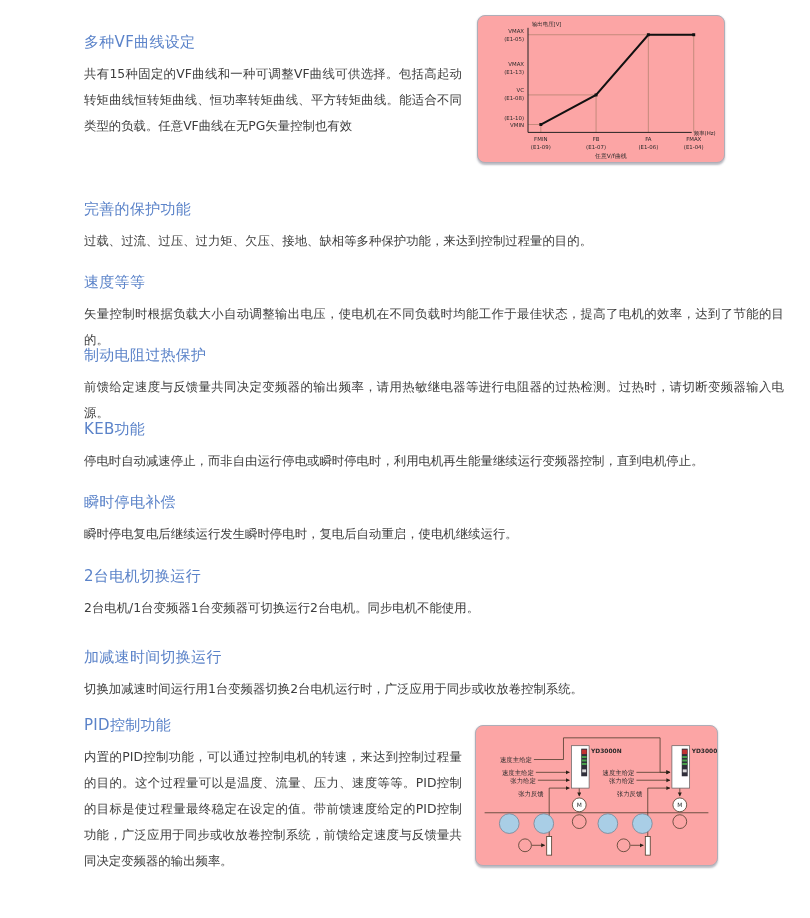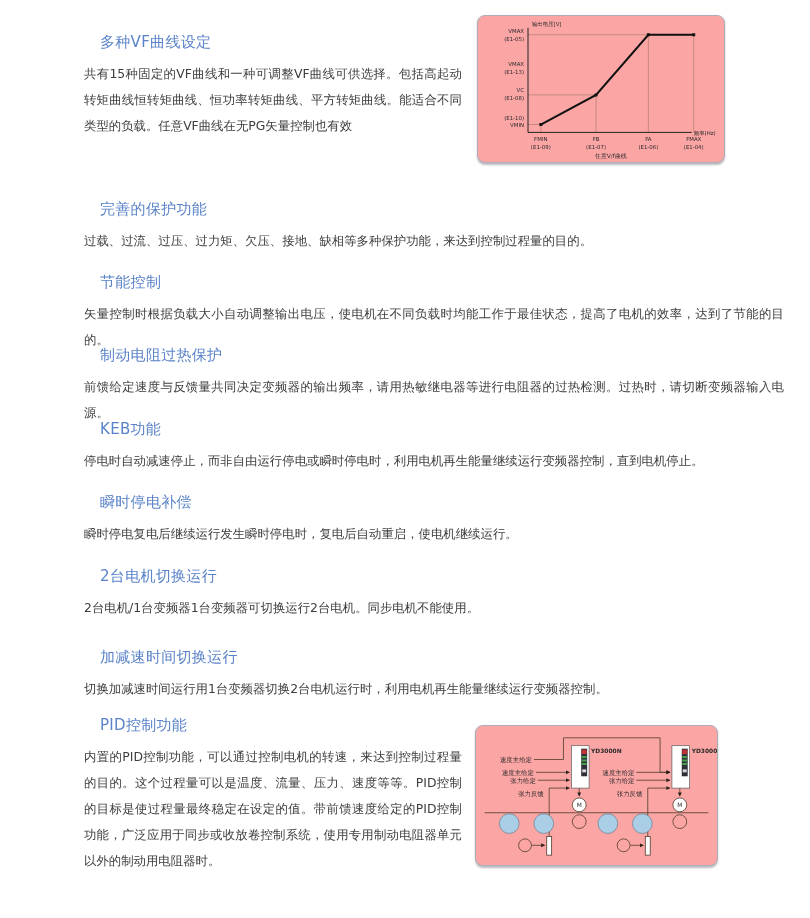--- a/index.html
+++ b/index.html
@@ -10,21 +10,20 @@
     background: #ffffff;
     font-family: "DejaVu Sans", "Liberation Sans", sans-serif;
     overflow: hidden;
   }
   .section { position: absolute; left: 84px; }
   .sec-title {
     font-size: 15px; font-weight: 500;
     color: #5b83c9;
     margin-bottom: 9px;
     letter-spacing: .3px;
-    margin-left: 16px;
   }
   .sec-body {
     font-size: 12.4px; line-height: 26px;
     color: #3d3d3d;
     text-align: justify;
   }
   #s1 { top: 33px;  width: 378px; }
   #s2 { top: 200px; width: 700px; }
   #s3 { top: 273px; width: 700px; }
   #s4 { top: 346px; width: 700px; }
@@ -52,46 +51,46 @@
 
   <div class="section" id="s1">
     <div class="sec-title">多种VF曲线设定</div>
     <div class="sec-body">共有15种固定的VF曲线和一种可调整VF曲线可供选择。包括高起动转矩曲线恒转矩曲线、恒功率转矩曲线、平方转矩曲线。能适合不同类型的负载。任意VF曲线在无PG矢量控制也有效</div>
   </div>
   <div class="section" id="s2">
     <div class="sec-title">完善的保护功能</div>
     <div class="sec-body">过载、过流、过压、过力矩、欠压、接地、缺相等多种保护功能，来达到控制过程量的目的。</div>
   </div>
   <div class="section" id="s3">
-    <div class="sec-title">节能控制</div>
+    <div class="sec-title">速度等等</div>
     <div class="sec-body">矢量控制时根据负载大小自动调整输出电压，使电机在不同负载时均能工作于最佳状态，提高了电机的效率，达到了节能的目的。</div>
   </div>
   <div class="section" id="s4">
     <div class="sec-title">制动电阻过热保护</div>
     <div class="sec-body">前馈给定速度与反馈量共同决定变频器的输出频率，请用热敏继电器等进行电阻器的过热检测。过热时，请切断变频器输入电源。</div>
   </div>
   <div class="section" id="s6">
     <div class="sec-title">瞬时停电补偿</div>
     <div class="sec-body">瞬时停电复电后继续运行发生瞬时停电时，复电后自动重启，使电机继续运行。</div>
   </div>
   <div class="section" id="s5">
     <div class="sec-title">KEB功能</div>
     <div class="sec-body">停电时自动减速停止，而非自由运行停电或瞬时停电时，利用电机再生能量继续运行变频器控制，直到电机停止。</div>
   </div>
   <div class="section" id="s7">
     <div class="sec-title">2台电机切换运行</div>
     <div class="sec-body">2台电机/1台变频器1台变频器可切换运行2台电机。同步电机不能使用。</div>
   </div>
   <div class="section" id="s8">
     <div class="sec-title">加减速时间切换运行</div>
-    <div class="sec-body">切换加减速时间运行用1台变频器切换2台电机运行时，利用电机再生能量继续运行变频器控制。</div>
+    <div class="sec-body">切换加减速时间运行用1台变频器切换2台电机运行时，广泛应用于同步或收放卷控制系统。</div>
   </div>
   <div class="section" id="s9">
     <div class="sec-title">PID控制功能</div>
-    <div class="sec-body">内置的PID控制功能，可以通过控制电机的转速，来达到控制过程量的目的。这个过程量可以是温度、流量、压力、速度等等。PID控制的目标是使过程量最终稳定在设定的值。带前馈速度给定的PID控制功能，广泛应用于同步或收放卷控制系统，使用专用制动电阻器单元以外的制动用电阻器时。</div>
+    <div class="sec-body">内置的PID控制功能，可以通过控制电机的转速，来达到控制过程量的目的。这个过程量可以是温度、流量、压力、速度等等。PID控制的目标是使过程量最终稳定在设定的值。带前馈速度给定的PID控制功能，广泛应用于同步或收放卷控制系统，前馈给定速度与反馈量共同决定变频器的输出频率。</div>
   </div>
 
   <div class="panel" id="vf-panel">
     <svg viewBox="0 0 248 148">
 
       <g stroke="#8a6f52" stroke-width="0.5" fill="none">
         <line x1="50" y1="19" x2="218" y2="19"></line>
         <line x1="50" y1="80" x2="119" y2="80"></line>
         <line x1="50" y1="110" x2="63" y2="110"></line>
         <line x1="63" y1="118" x2="63" y2="110"></line>

